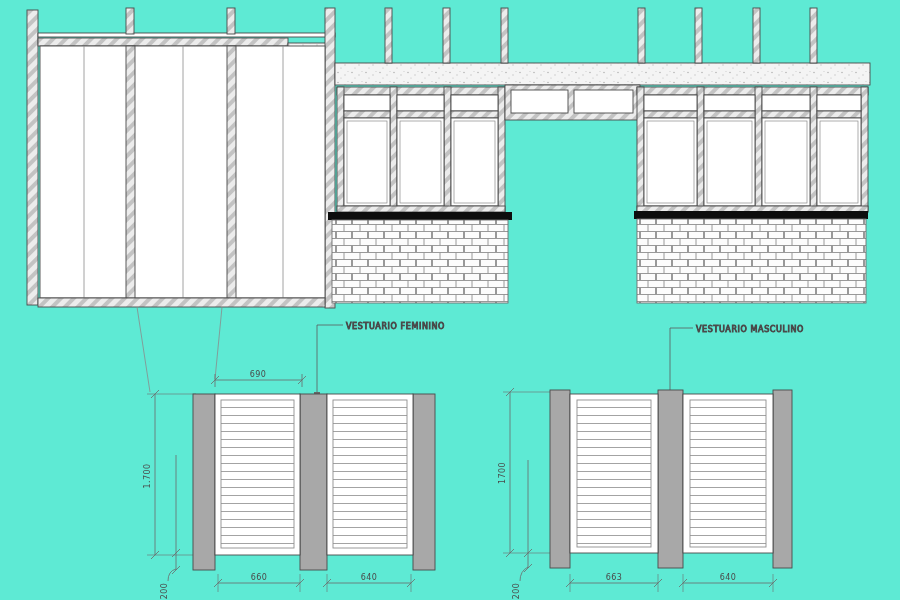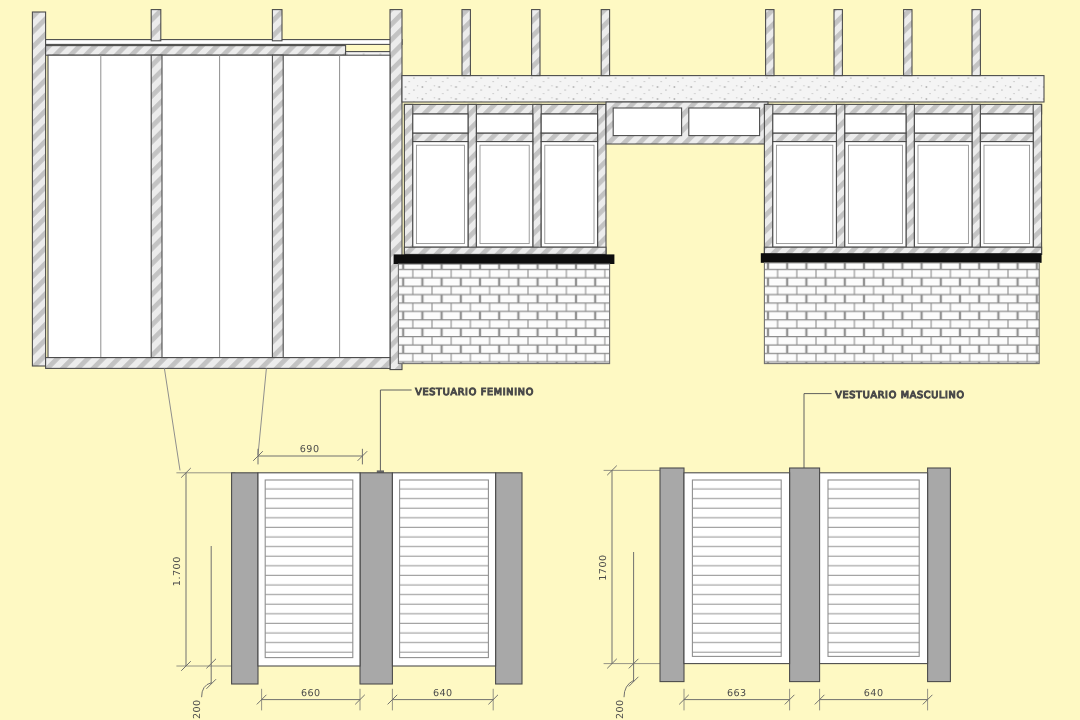--- a/index.html
+++ b/index.html
@@ -1,16 +1,16 @@
 <!DOCTYPE html>
 <html><head>
 <meta charset="utf-8">
 <style>
   html,body{margin:0;padding:0;background:#ffffff;}
-  #canvas-wrap{position:relative;width:900px;height:600px;background:#fef9c3;overflow:hidden;}
+  #canvas-wrap{position:relative;width:900px;height:600px;background:#5eead4;overflow:hidden;}
   svg{display:block;}
   text{font-family:"DejaVu Sans", "Liberation Sans", sans-serif;fill:#3d3d3d;}
   .lbl{font-size:8px;letter-spacing:0.6px;}
   .dim{font-size:8px;letter-spacing:0.4px;fill:#4a4a4a;}
 </style>
 </head>
 <body>
 
 <div id="canvas-wrap">
 <svg width="900" height="600" viewBox="0 0 900 600">

